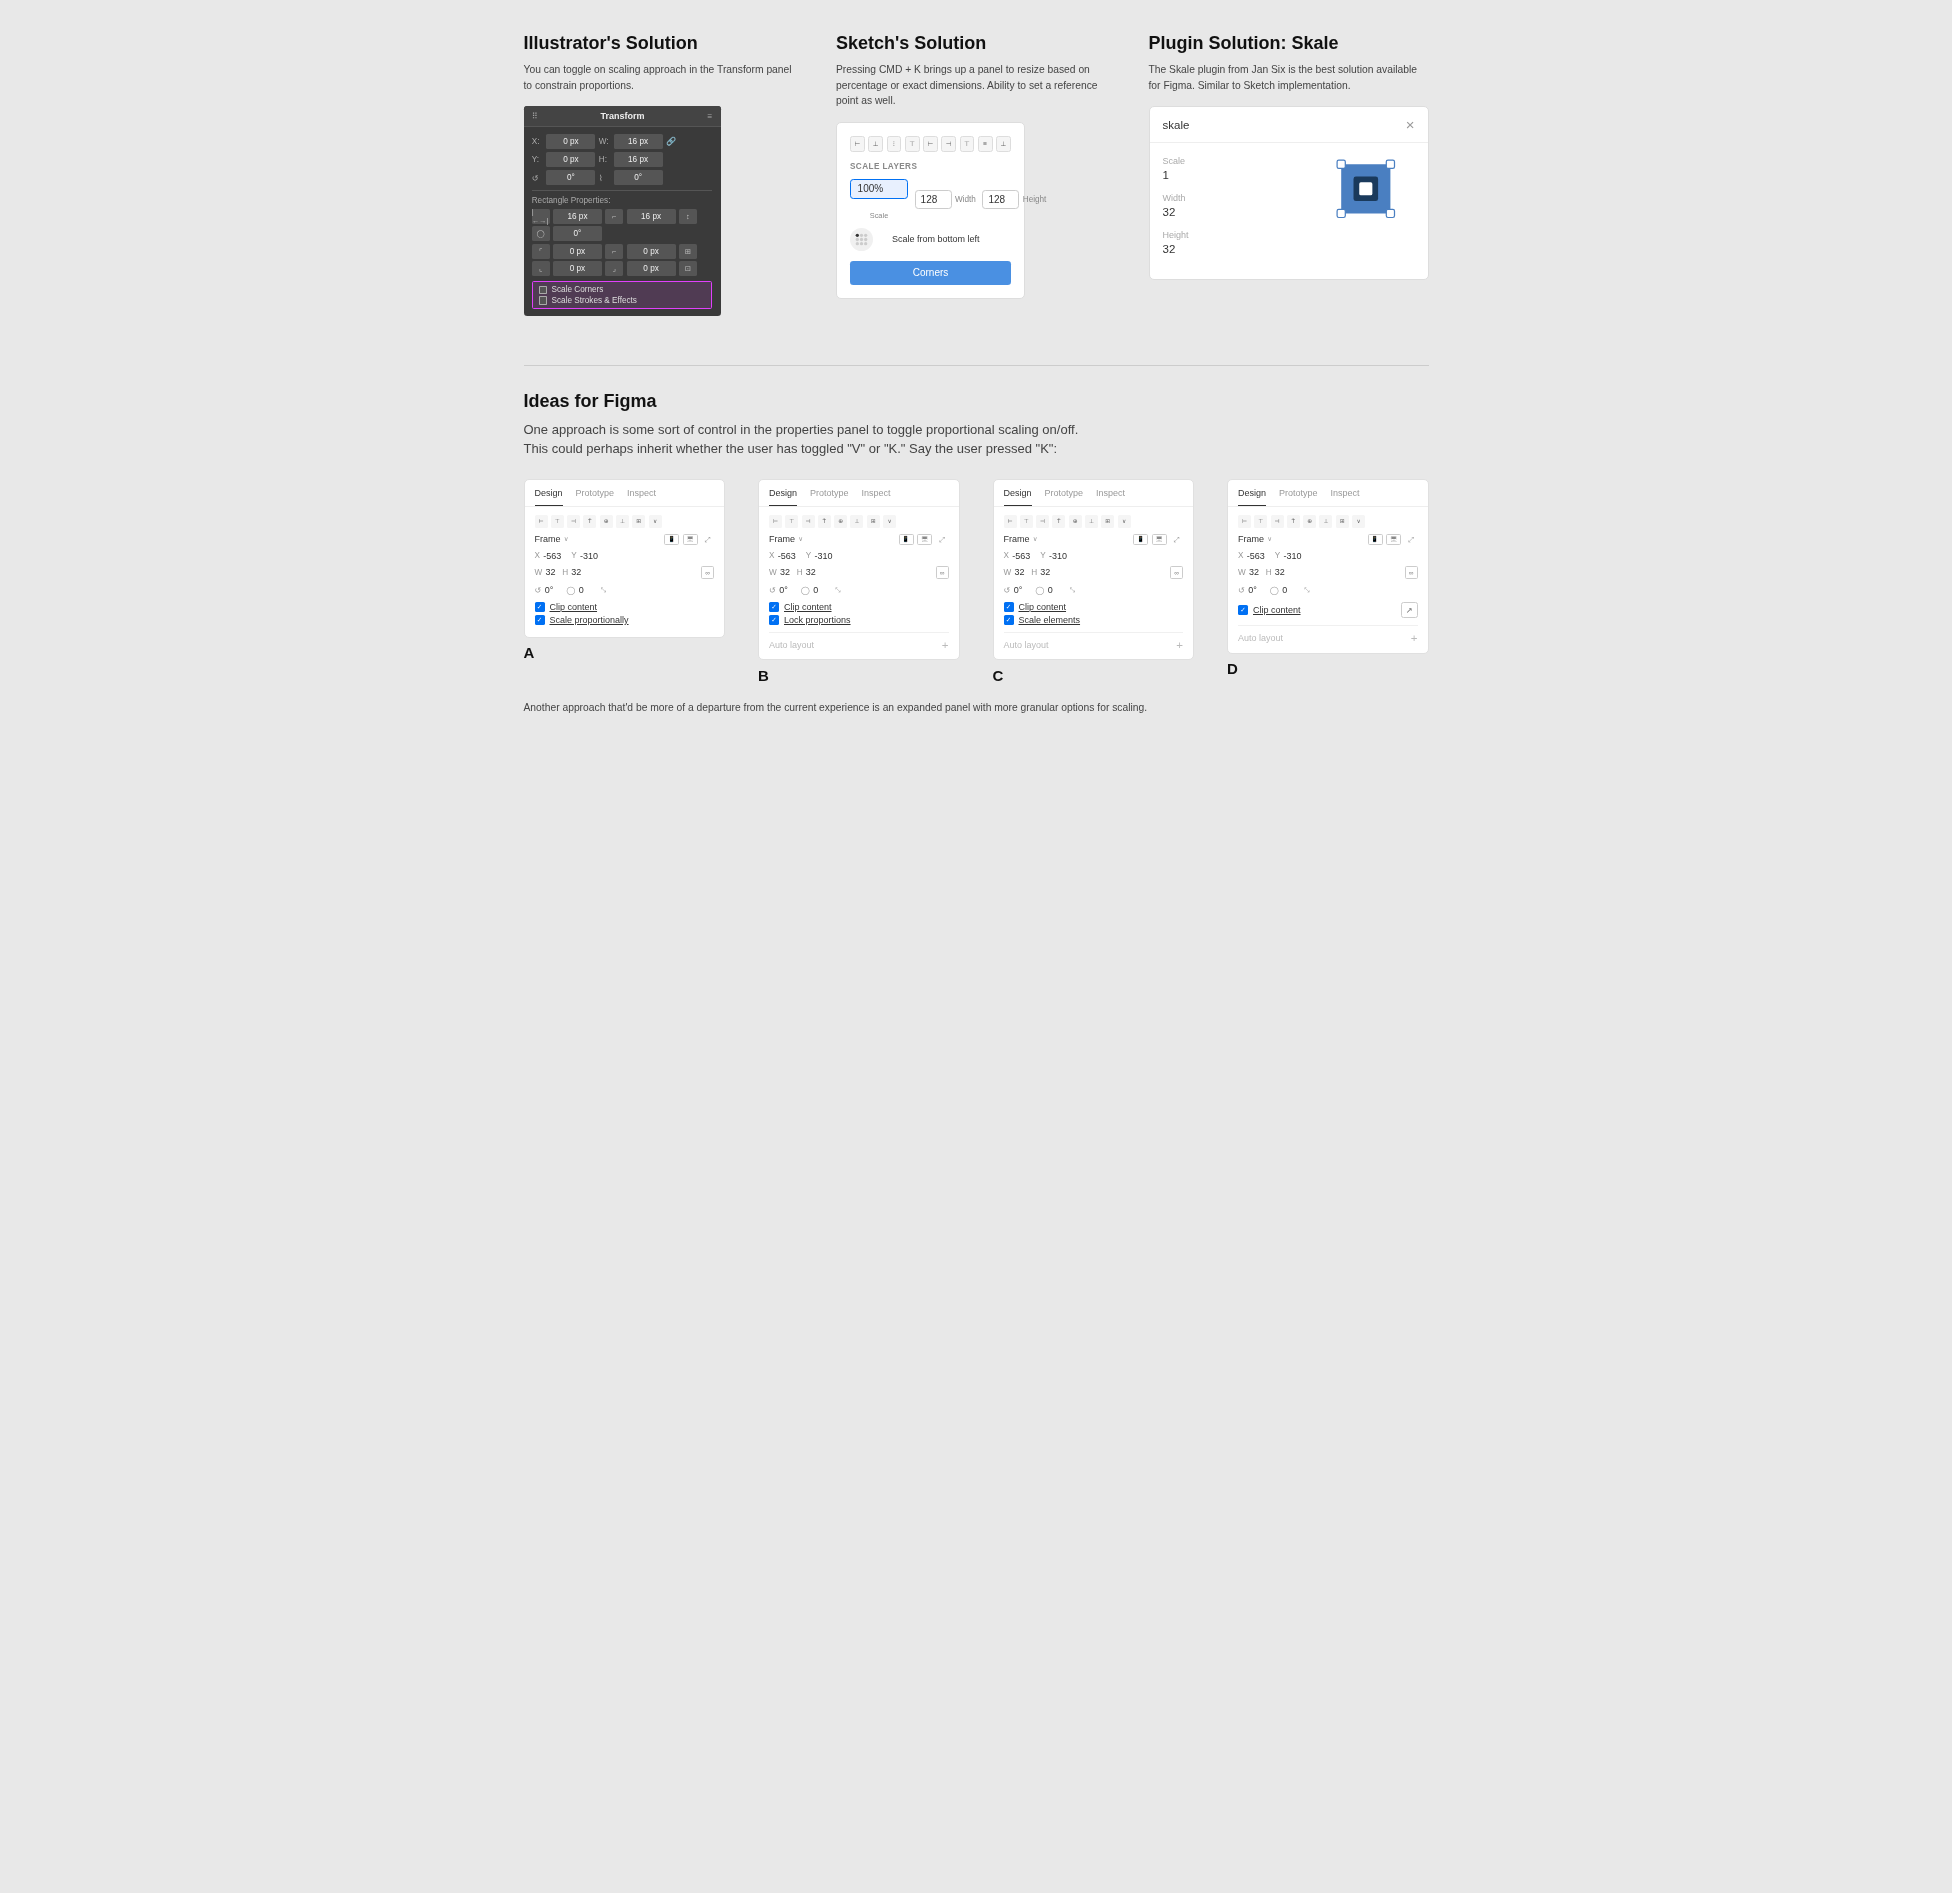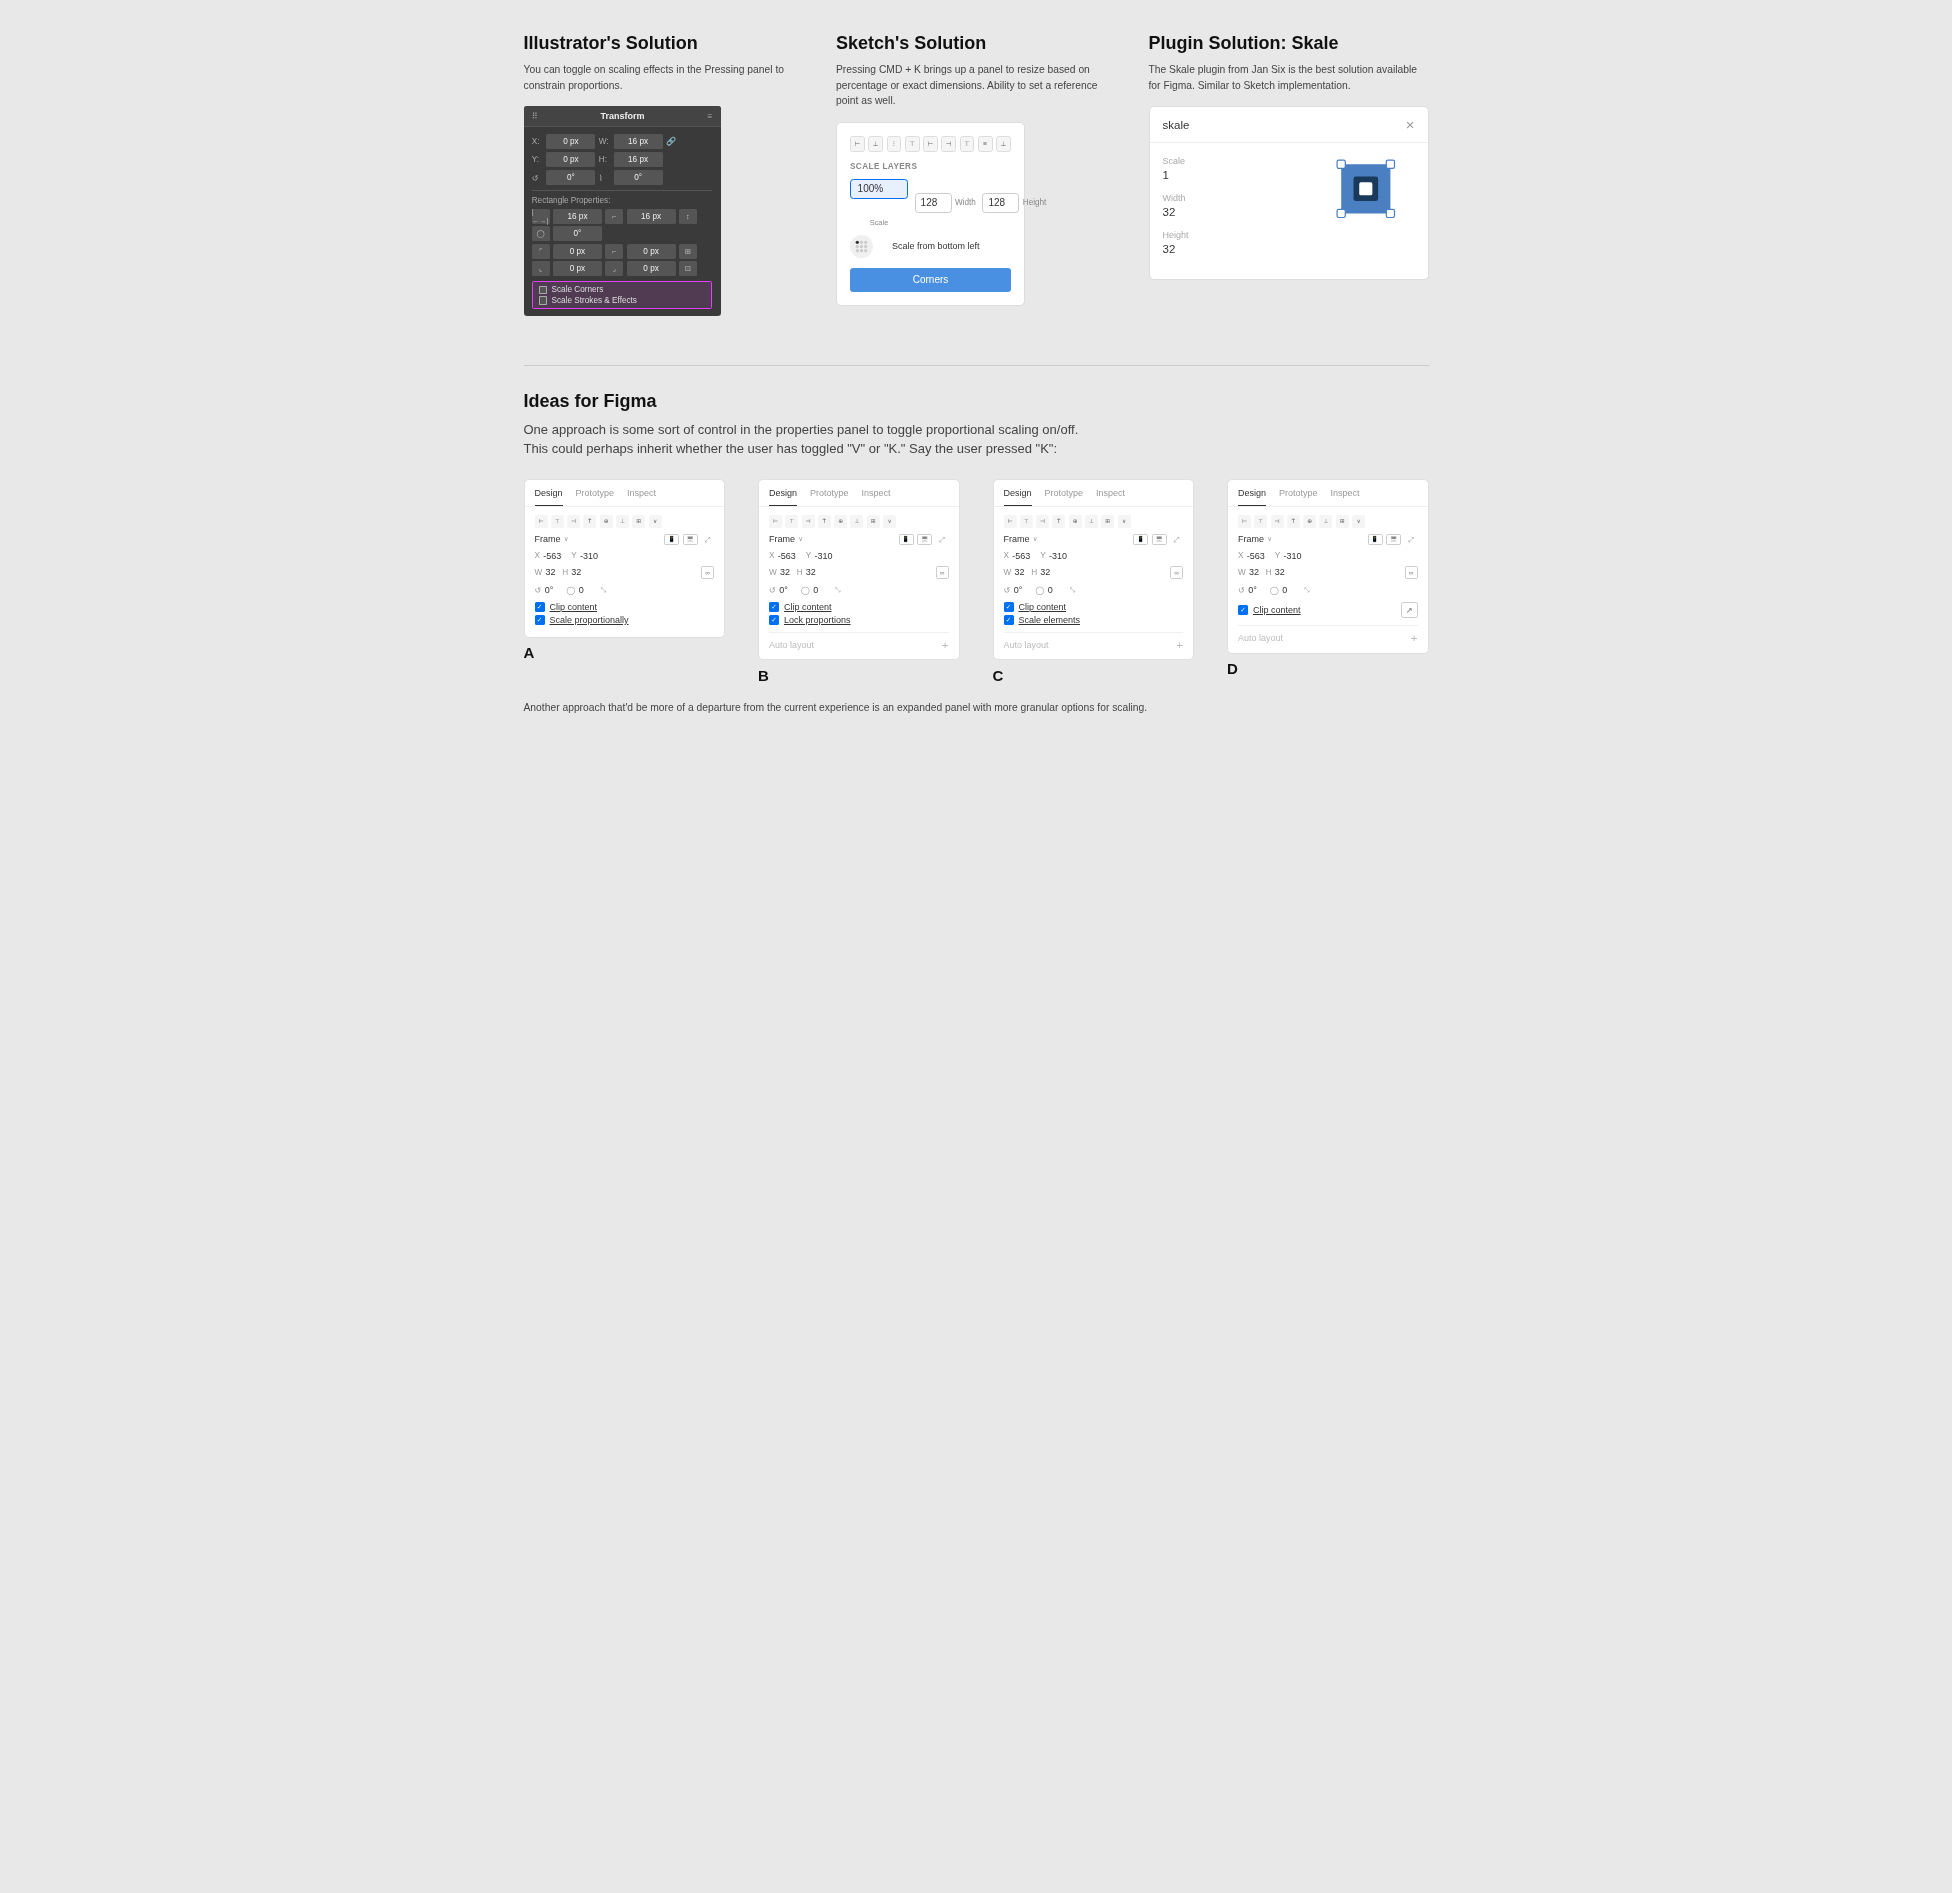--- a/index.html
+++ b/index.html
@@ -620,21 +620,21 @@
   </style>
 </head>
 <body>
 
 <div class="main-container">
 
   <div class="top-section">
 
     <div>
       <div class="section-title">Illustrator's Solution</div>
-      <div class="section-desc">You can toggle on scaling effects in the Pressing panel to constrain proportions.</div>
+      <div class="section-desc">You can toggle on scaling approach in the Transform panel to constrain proportions.</div>
 
       <div class="illustrator-panel">
         <div class="illus-header">
           <span class="illus-icon">⠿</span>
           <span class="illus-header-title">Transform</span>
           <span class="illus-icon">≡</span>
         </div>
 
         <div class="illus-body">
 
@@ -722,21 +722,21 @@
           <div class="sketch-align-btn">⊢</div>
           <div class="sketch-align-btn">⊣</div>
           <div class="sketch-align-btn">⊤</div>
           <div class="sketch-align-btn">≡</div>
           <div class="sketch-align-btn">⊥</div>
         </div>
 
         <div class="sketch-scale-label">SCALE LAYERS</div>
 
         <div class="sketch-input-row">
-          <div style="display:flex;flex-direction:column;align-items:center;gap:19px">
+          <div style="display:flex;flex-direction:column;align-items:center;gap:12px">
             <input class="sketch-pct-input" value="100%" readonly="" style="">
             <span style="font-size:7.4px;color:#888">Scale</span>
           </div>
           <div class="sketch-dim-group">
             <input class="sketch-dim-input" value="128" readonly="" style="">
             <span class="sketch-dim-label">Width</span>
           </div>
           <div class="sketch-dim-group">
             <input class="sketch-dim-input" value="128" readonly="" style="">
             <span class="sketch-dim-label">Height</span>

